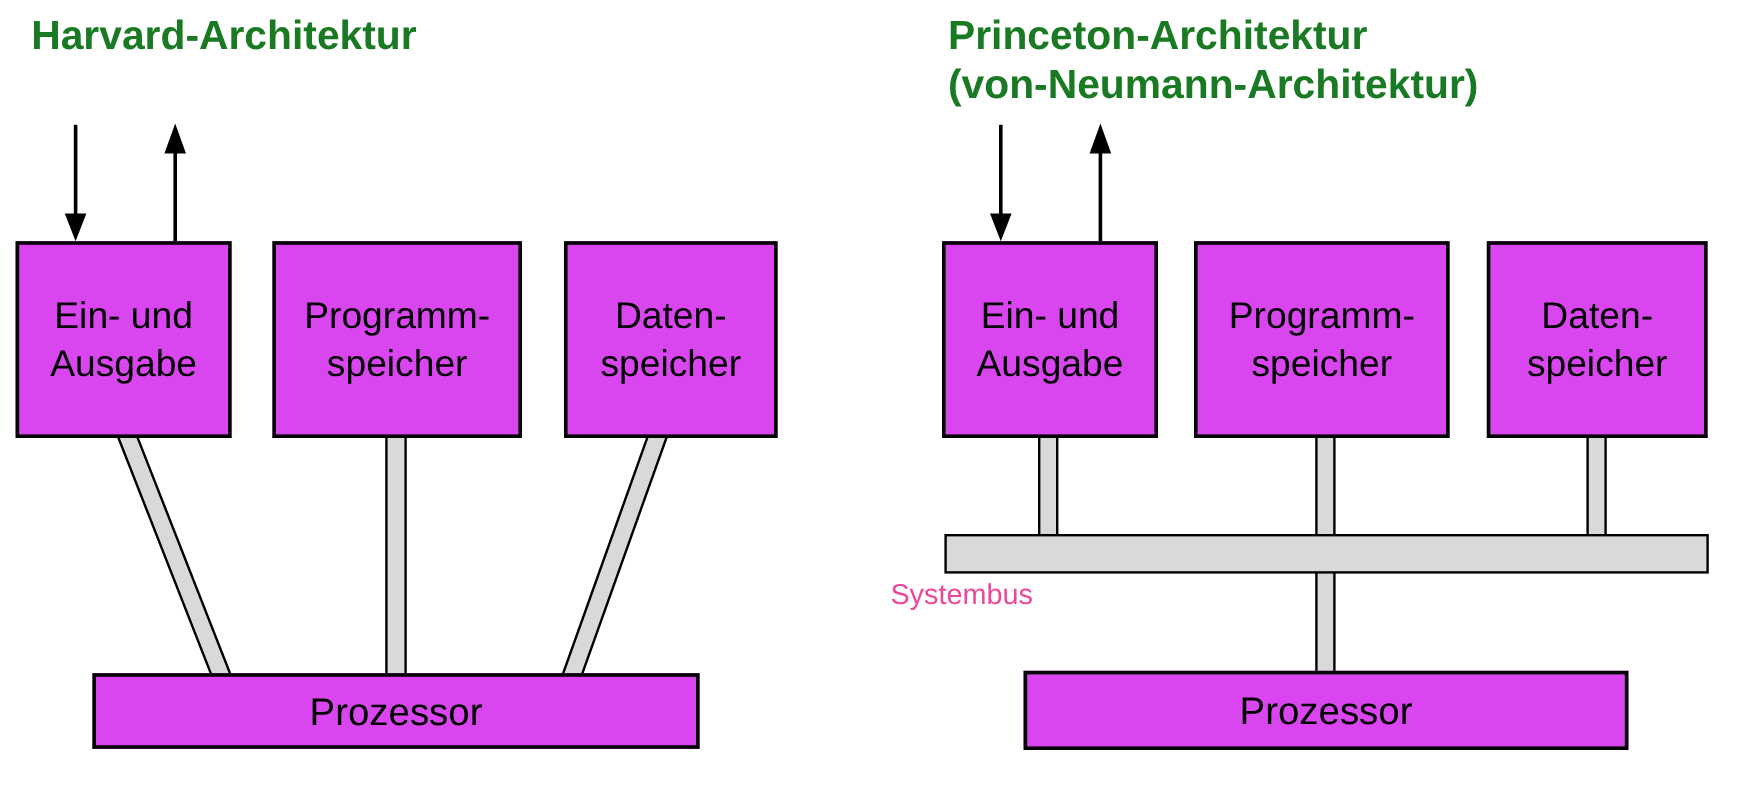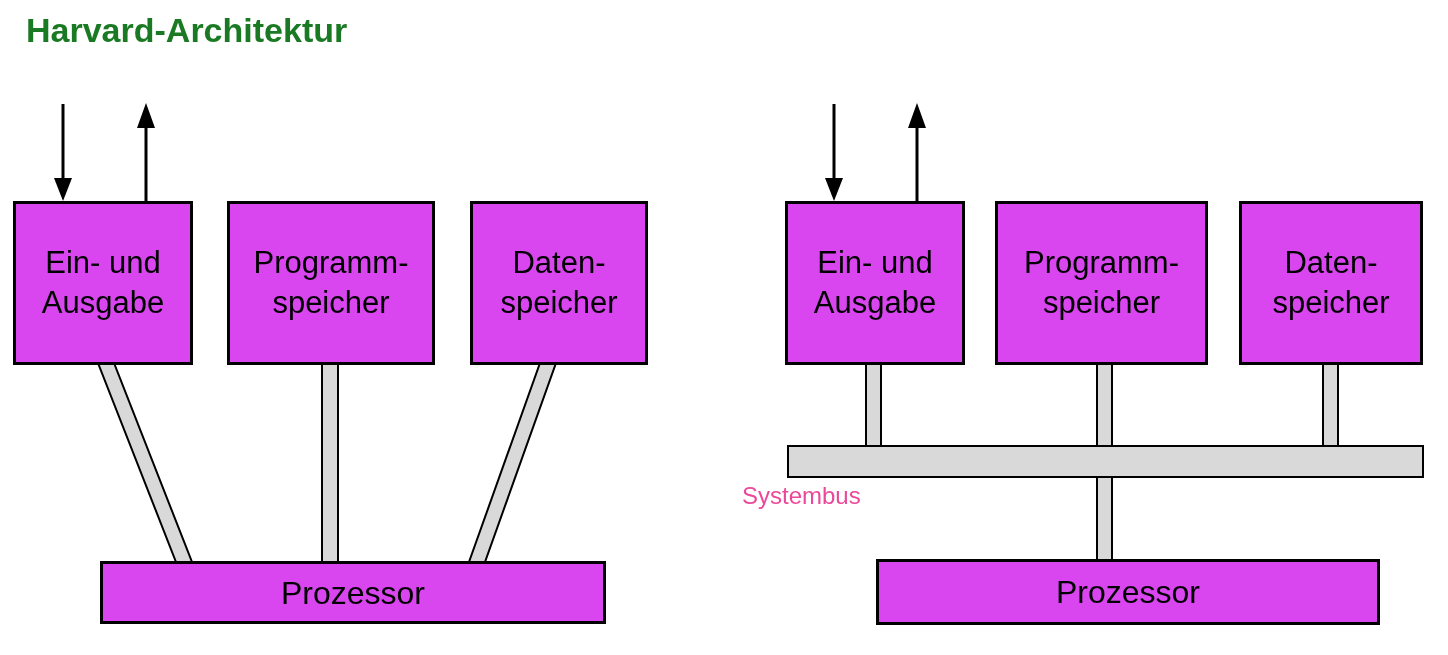--- a/index.html
+++ b/index.html
@@ -36,21 +36,20 @@
     text-align: center;
     font-size: 31px;
     line-height: 40px;
     color: #000000;
     white-space: pre-line;
     z-index: 2;
   }
   .proc {
     font-size: 32px;
     line-height: 32px;
-    margin-left: 23px;
   }
   
   #box-h-io      { left: 13px;  top: 201px; width: 180px; height: 164px; }
   #box-h-prog    { left: 227px; top: 201px; width: 208px; height: 164px; }
   #box-h-data    { left: 470px; top: 201px; width: 178px; height: 164px; }
   #box-h-proc    { left: 77px;  top: 561px; width: 506px; height: 63px; }
   
   #box-p-io      { left: 785px;  top: 201px; width: 180px; height: 164px; }
   #box-p-prog    { left: 995px;  top: 201px; width: 213px; height: 164px; }
   #box-p-data    { left: 1239px; top: 201px; width: 184px; height: 164px; }
@@ -85,20 +84,24 @@
     stroke: none;
   }
 </style>
 </head>
 <body>
 
 <div id="canvas">
 
   <div class="title" id="harvard-title">Harvard-Architektur</div>
 
+  <div class="title" id="princeton-title">
+    <div>Princeton-Architektur</div>
+    <div>(von-Neumann-Architektur)</div>
+  </div>
 
   <svg id="bus-layer" viewBox="0 0 1448 655" xmlns="http://www.w3.org/2000/svg">
 
     <polygon class="bus" points="98,363 114,363 192,562 176,562"></polygon>
     <rect class="bus" x="322" y="363" width="16" height="199"></rect>
     <polygon class="bus" points="540,363 556,363 485,562 469,562"></polygon>
 
     <g>
       <line class="arrow-line" x1="63" y1="104" x2="63" y2="180"></line>
       <polygon class="arrow-head" points="54,178 72,178 63,201"></polygon>

